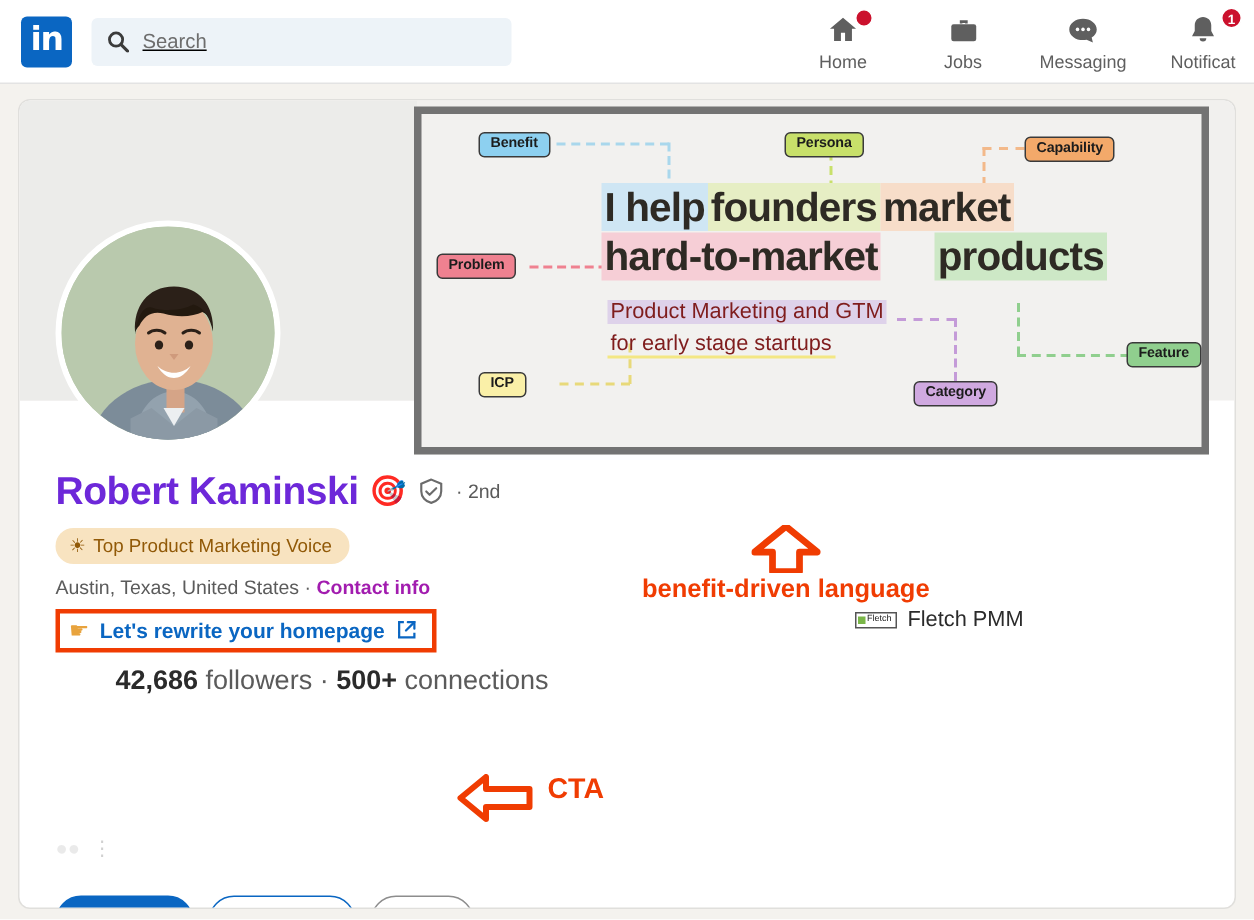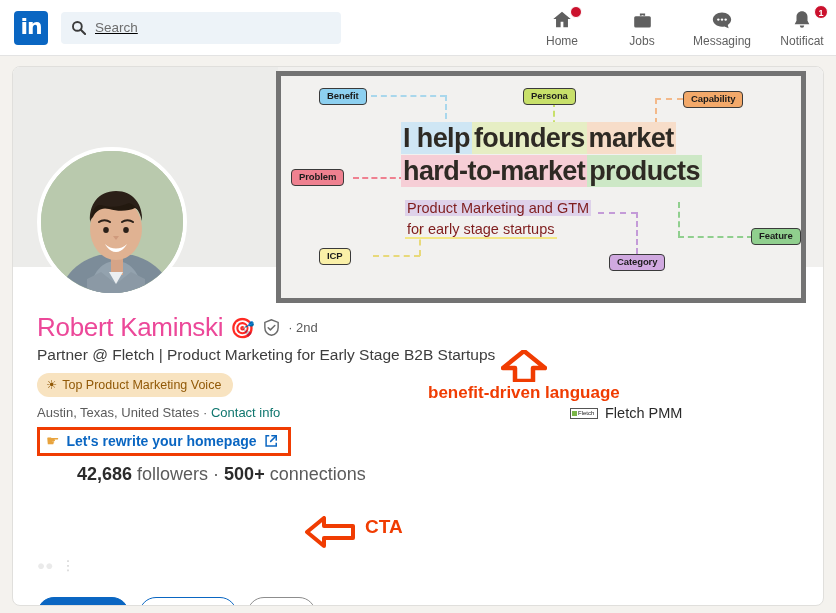--- a/index.html
+++ b/index.html
@@ -153,36 +153,36 @@
     border-radius: 50%;
     border: 4px solid #fff;
     overflow: hidden;
     background: #b7c8ab;
   }
   .avatar svg { display: block; }
 
   
   .ident { position: absolute; left: 24px; top: 245px; width: 560px; }
   .name-row { display: flex; align-items: center; gap: 7px; }
-  .pname { font-size: 26px; font-weight: normal; color: #ec4899; letter-spacing: -0.3px; }
+  .pname { font-size: 26px; font-weight: bold; color: #6d28d9; letter-spacing: -0.3px; }
   .emoji { font-size: 20px; line-height: 1; }
   .verif { width: 19px; height: 19px; }
   .degree { font-size: 13px; color: #5b5b5b; }
   .headline { margin-top: 3px; font-size: 15.5px; color: #3d3d3d; }
   .voice-badge {
     display: inline-flex; align-items: center; gap: 5px;
     margin-top: 9px;
     background: #f8e3c0;
     color: #915907;
     border-radius: 13px;
     font-size: 12.5px;
     padding: 4px 12px 5px 9px;
   }
   .locrow { margin-top: 8px; font-size: 13px; color: #5b5b5b; }
-  .link-blue { color: #0f766e; font-weight: normal; }
+  .link-blue { color: #a21caf; font-weight: bold; }
 
   .cta-wrap {
     display: inline-flex; align-items: center; gap: 7px;
     margin-top: 7px;
     border: 3px solid #f03c02;
     padding: 2px 10px 3px 6px;
   }
   .cta-text { color: #0a66c2; font-weight: bold; font-size: 14px; }
   .ext-ico { width: 14px; height: 14px; }
 
@@ -338,21 +338,21 @@
         <div class="tag tag-capability" style="left:402px;top:15px;">Capability</div>
         <div class="tag tag-problem" style="left:10px;top:93px;">Problem</div>
         <div class="tag tag-feature" style="left:470px;top:152px;">Feature</div>
         <div class="tag tag-category" style="left:328px;top:178px;">Category</div>
         <div class="tag tag-icp" style="left:38px;top:172px;">ICP</div>
 
         <div class="hl-line" style="left:120px;top:48px;">
           <span style="background:#cfe6f4;">I help</span><span style="background:#e6eec4;">founders</span><span style="background:#f7ddc9;">market</span>
         </div>
         <div class="hl-line" style="left:120px;top:81px;">
-          <span style="background:#f6ced6;">hard-to-market</span><span style="background:#cde8c6;">products</span>
+          <span style="background:#f6ced6;">hard-to-market</span><span style="background:#cde8c6;margin-left:36px;">products</span>
         </div>
 
         <div class="sub-line" style="left:124px;top:124px;background:#ded2ea;padding:0 2px;">Product Marketing and GTM</div>
         <div class="sub-line" style="left:124px;top:145px;padding:0 2px;border-bottom:2.5px solid #f3e784;">for early stage startups</div>
 
       </div>
     </div>
   </div>
 
   <div class="avatar">
@@ -379,21 +379,20 @@
     <div class="name-row">
       <span class="pname">Robert Kaminski</span>
       <span class="emoji">🎯</span>
       <svg class="verif" viewBox="0 0 24 24">
         <path d="M12 2.2 3.6 5.6v6.3c0 5 3.6 8.8 8.4 9.9 4.8-1.1 8.4-4.9 8.4-9.9V5.6z" fill="none" stroke="#6b6b6b" stroke-width="1.8"></path>
         <path d="M7.8 12.2l2.8 2.8 5.6-5.6" fill="none" stroke="#6b6b6b" stroke-width="1.8" stroke-linecap="round" stroke-linejoin="round"></path>
       </svg>
       <span class="degree">· 2nd</span>
     </div>
 
-    <div class="headline">Partner @ Fletch | Product Marketing for Early Stage B2B Startups</div>
 
     <div class="voice-badge">
       <span>☀</span>
       <span>Top Product Marketing Voice</span>
     </div>
 
     <div class="locrow">
       <span>Austin, Texas, United States</span><span> · </span><span class="link-blue">Contact info</span>
     </div>
 

